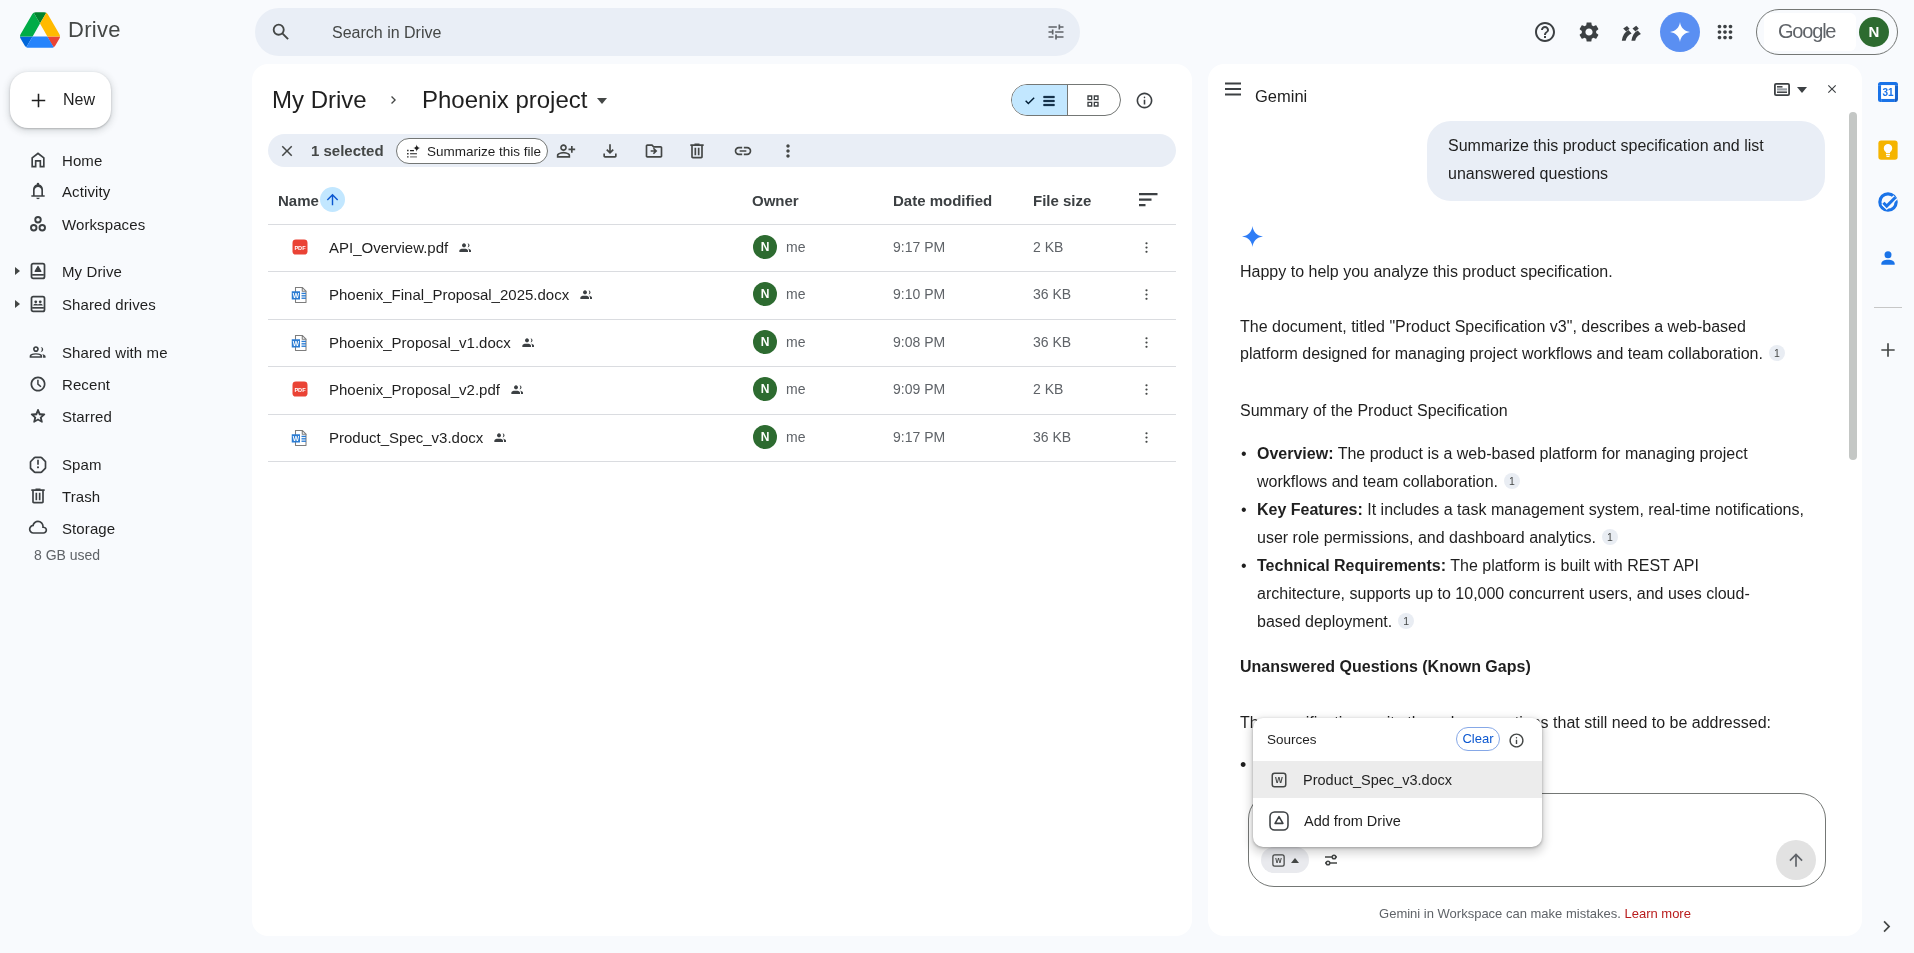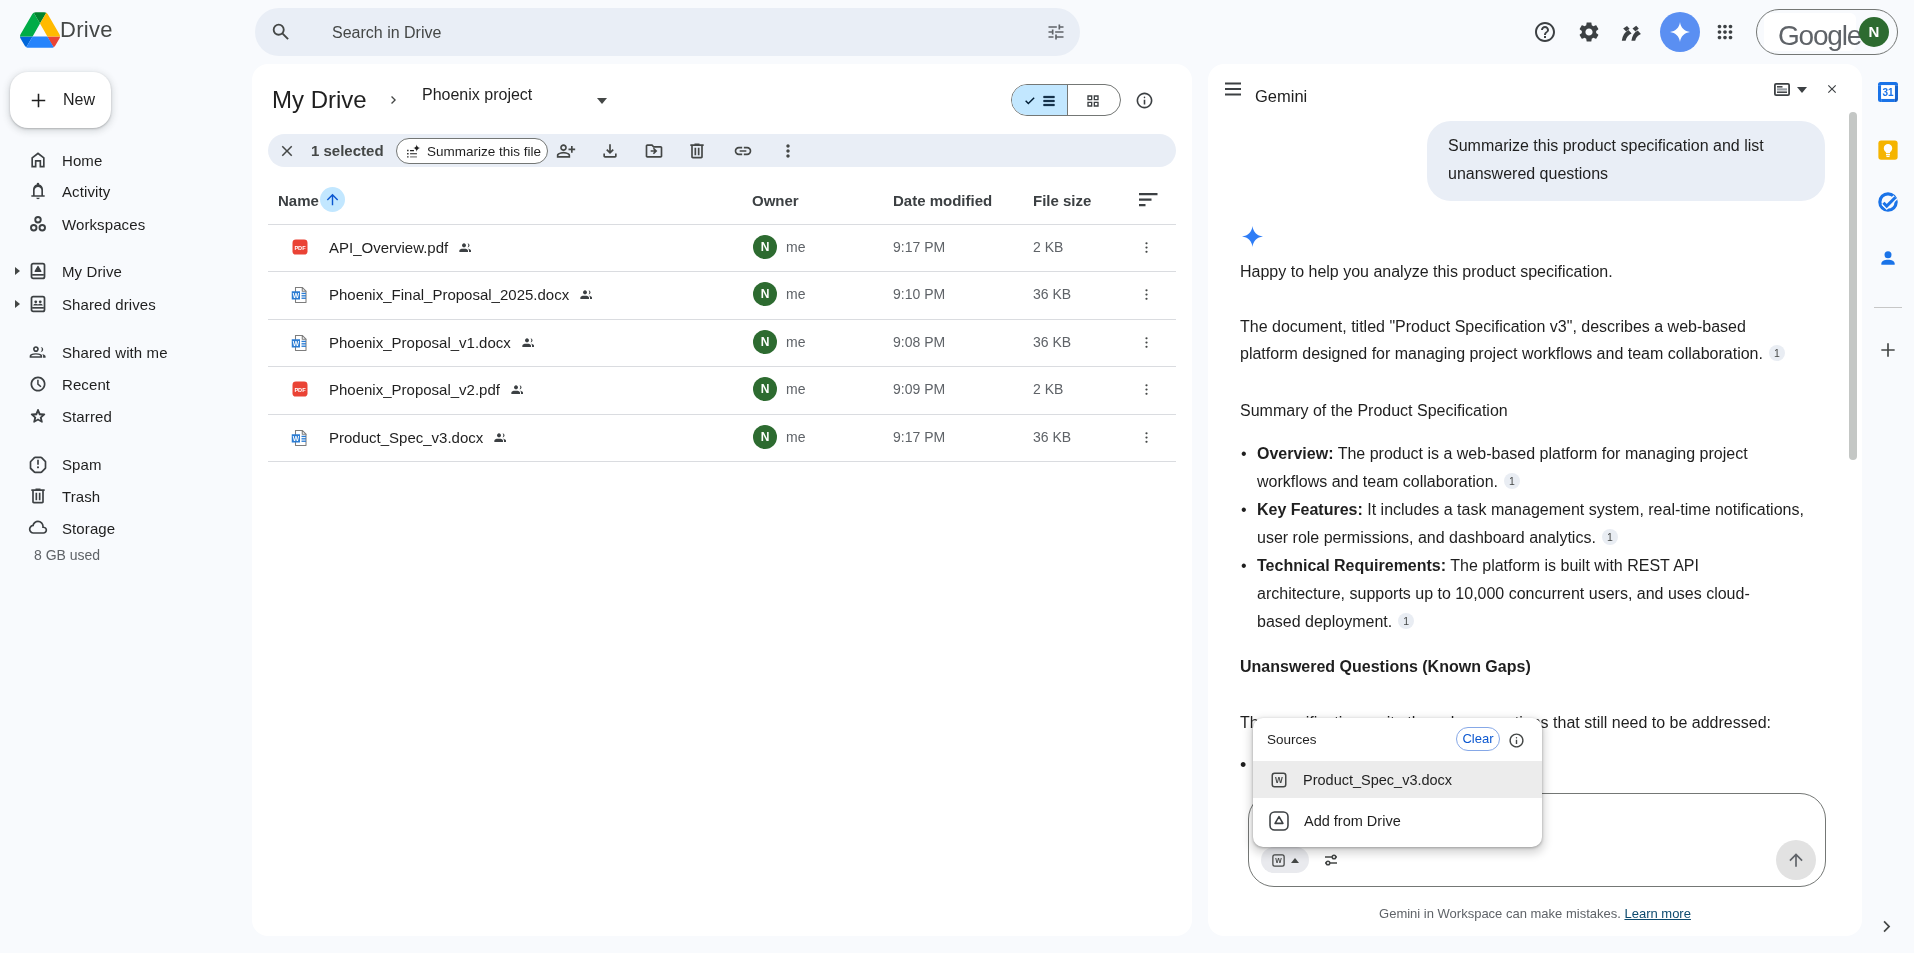--- a/index.html
+++ b/index.html
@@ -45,21 +45,21 @@
 
   <div class="abs" id="topbar-left" style="left:20px; top:12px; display:flex; align-items:center;">
     <svg width="40" height="36" viewBox="0 0 87.3 78" class="ic">
       <path d="m6.6 66.85 3.85 6.65c.8 1.4 1.95 2.5 3.3 3.3L27.5 53H0c0 1.55.4 3.1 1.2 4.5z" fill="#0066da"></path>
       <path d="M43.65 25 29.9 1.2c-1.35.8-2.5 1.9-3.3 3.3l-25.4 44A9.06 9.06 0 0 0 0 53h27.5z" fill="#00ac47"></path>
       <path d="M73.55 76.8c1.35-.8 2.5-1.9 3.3-3.3l1.6-2.75L86.1 57.5c.8-1.4 1.2-2.95 1.2-4.5H59.798l5.852 11.5z" fill="#ea4335"></path>
       <path d="m43.65 25 13.75-23.8c-1.35-.8-2.9-1.2-4.5-1.2H34.4c-1.6 0-3.15.45-4.5 1.2z" fill="#00832d"></path>
       <path d="M59.8 53H27.5L13.75 76.8c1.35.8 2.9 1.2 4.5 1.2h50.8c1.6 0 3.15-.45 4.5-1.2z" fill="#2684fc"></path>
       <path d="m73.4 26.5-12.7-22c-.8-1.4-1.95-2.5-3.3-3.3L43.65 25 59.8 53h27.45c0-1.55-.4-3.1-1.2-4.5z" fill="#ffba00"></path>
     </svg>
-    <span id="logo-text" style="">Drive</span>
+    <span id="logo-text" style="margin-left:8px;">Drive</span>
   </div>
   <div class="abs" id="searchbar"></div>
   <svg class="abs ic" style="left:270px; top:21px;" width="22" height="22" viewBox="0 0 24 24">
       <path fill="#444746" d="M20.49 19l-5.73-5.73C15.53 12.2 16 10.91 16 9.5A6.5 6.5 0 1 0 9.5 16c1.41 0 2.7-.47 3.77-1.24L19 20.49 20.49 19zM5 9.5C5 7.01 7.01 5 9.5 5S14 7.01 14 9.5 11.99 14 9.5 14 5 11.99 5 9.5z"></path>
     </svg>
   <span class="abs" id="search-text" style="left:308px; top:24px;margin-left:24px;">Search in Drive</span>
   <svg class="abs ic" style="left:1046px; top:22px;" width="20" height="20" viewBox="0 0 24 24">
       <path fill="#5f6368" d="M3 17v2h6v-2H3zM3 5v2h10V5H3zm10 16v-2h8v-2h-8v-2h-2v6h2zM7 9v2H3v2h4v2h2V9H7zm14 4v-2H11v2h10zm-6-4h2V7h4V5h-4V3h-2v6z"></path>
     </svg>
 
@@ -77,21 +77,21 @@
   </svg>
   <div class="abs" style="left:1660px; top:12px; width:40px; height:40px; border-radius:50%; background:#5a8ff2;"></div>
   <svg class="abs ic" style="left:1668px; top:20px;" width="24" height="24" viewBox="0 0 24 24">
       <path fill="#fff" d="M12 2c.6 5.5 4.5 9.4 10 10-5.5.6-9.4 4.5-10 10-.6-5.5-4.5-9.4-10-10 5.5-.6 9.4-4.5 10-10z"></path>
     </svg>
   <svg class="abs ic" style="left:1714px; top:21px;" width="22" height="22" viewBox="0 0 24 24">
       <path fill="#3c4043" d="M6 8c1.1 0 2-.9 2-2s-.9-2-2-2-2 .9-2 2 .9 2 2 2zm6 0c1.1 0 2-.9 2-2s-.9-2-2-2-2 .9-2 2 .9 2 2 2zm6 0c1.1 0 2-.9 2-2s-.9-2-2-2-2 .9-2 2 .9 2 2 2zM6 14c1.1 0 2-.9 2-2s-.9-2-2-2-2 .9-2 2 .9 2 2 2zm6 0c1.1 0 2-.9 2-2s-.9-2-2-2-2 .9-2 2 .9 2 2 2zm6 0c1.1 0 2-.9 2-2s-.9-2-2-2-2 .9-2 2 .9 2 2 2zM6 20c1.1 0 2-.9 2-2s-.9-2-2-2-2 .9-2 2 .9 2 2 2zm6 0c1.1 0 2-.9 2-2s-.9-2-2-2-2 .9-2 2 .9 2 2 2zm6 0c1.1 0 2-.9 2-2s-.9-2-2-2-2 .9-2 2 .9 2 2 2z"></path>
     </svg>
   <div class="abs" style="left:1756px; top:9px; width:142px; height:46px; border-radius:23px; border:1px solid #747775;"></div>
   <div class="abs" style="left:1764px; top:13px; width:92px; height:38px; border-radius:6px; background:#fff;"></div>
-  <span class="abs" style="left:1778px; top:20px; font-size:28px; color:#5f6368; font-weight:500; letter-spacing:-1.2px;">Google</span>
+  <span class="abs" style="left:1778px; top:20px; font-size:20px; color:#5f6368; font-weight:500; letter-spacing:-1.2px;">Google</span>
   <div class="abs" style="left:1859px; top:17px; width:30px; height:30px; border-radius:50%; background:#2d6b30; color:#fff; font-size:15px; font-weight:bold; text-align:center; line-height:30px;">N</div>
 
   <div class="abs" style="left:10px; top:72px; width:101px; height:56px; border-radius:18px; background:#fff; box-shadow:0 1px 2px rgba(60,64,67,.3), 0 2px 6px 2px rgba(60,64,67,.15); display:flex; align-items:center;">
     <svg class="ic" style="margin-left:20px;" width="17" height="17" viewBox="0 0 24 24">
         <path fill="#1f1f1f" d="M10.9 13.1H2.5v-2.2h8.4V2.5h2.2v8.4h8.4v2.2h-8.4v8.4h-2.2v-8.4z"></path>
       </svg>
     <span style="margin-left:16px; font-size:16px; font-weight:500;">New</span>
   </div>
   <div id="sidenav">
     <div class="abs nav" style="left:0; top:144px; width:240px;">
@@ -174,21 +174,21 @@
     <span class="abs" style="left:34px; top:547px; font-size:14px; color:#5f6368;">8 GB used</span>
   </div>
 
   <div class="abs" id="main"></div>
   <div id="maincontent">
 
     <span class="abs" style="left:272px; top:86px; font-size:24px; color:#1f1f1f;">My Drive</span>
     <svg class="abs ic" style="left:386px; top:92px;" width="16" height="16" viewBox="0 0 24 24">
         <path fill="#444746" d="M9 6l6 6-6 6-1.4-1.4L12.2 12 7.6 7.4z"></path>
       </svg>
-    <span class="abs" style="left:422px; top:86px; font-size:16px; color:#1f1f1f;">Phoenix project</span>
+    <span class="abs" style="left:422px; top:86px; font-size:24px; color:#1f1f1f;">Phoenix project</span>
     <div class="abs" style="left:597px; top:98px; width:0; height:0; border-top:6px solid #444746; border-left:5px solid transparent; border-right:5px solid transparent;"></div>
 
     <div class="abs" style="left:1011px; top:84px; width:110px; height:32px; border-radius:16px; border:1px solid #747775; background:#fff; overflow:hidden;">
       <div style="position:absolute; left:0; top:0; width:55px; height:32px; background:#c2e7ff;"></div>
       <div style="position:absolute; left:55px; top:0; width:1px; height:32px; background:#747775;"></div>
       <svg class="ic" style="position:absolute; left:10px; top:8px;" width="16" height="16" viewBox="0 0 24 24">
           <path fill="#001d35" d="M9.55 17.3 4.7 12.45l1.55-1.55 3.3 3.3 7.9-7.9L19 7.85z"></path>
         </svg>
       <svg class="ic" style="position:absolute; left:29px; top:8px;" width="16" height="16" viewBox="0 0 24 24">
           <path fill="#001d35" d="M4 7V5h16v2H4zm0 6v-2h16v2H4zm0 6v-2h16v2H4z" stroke="#001d35" stroke-width="1"></path>
@@ -422,21 +422,21 @@
       </div>
       <div style="position:absolute; left:0; top:80px; width:264px; height:46px; display:flex; align-items:center;">
         <svg class="ic" style="margin-left:15px;" width="22" height="22" viewBox="0 0 24 24">
             <rect x="2.2" y="2.2" width="19.6" height="19.6" rx="5" fill="none" stroke="#3c4043" stroke-width="1.7"></rect>
             <path d="M12 7.2l4.3 7.4H7.7z" fill="none" stroke="#3c4043" stroke-width="1.7" stroke-linejoin="round"></path>
           </svg>
         <span style="margin-left:14px; font-size:14.5px; color:#1f1f1f;">Add from Drive</span>
       </div>
     </div>
 
-    <div class="abs" style="left:1208px; top:906px; width:654px; text-align:center; font-size:13px; color:#5f6368;">Gemini in Workspace can make mistakes. <span style="color:#0c4a6e; text-decoration:underline;">Learn more</span></div>
+    <div class="abs" style="left:1208px; top:906px; width:654px; text-align:center; font-size:13px; color:#5f6368;">Gemini in Workspace can make mistakes. <span style="color:#b91c1c; ">Learn more</span></div>
 
     <div class="abs" style="left:1849px; top:112px; width:8px; height:348px; border-radius:4px; background:#c4c7c5;"></div>
   </div>
 
   <div id="rightstrip">
     <svg class="abs ic" style="left:1876px; top:80px;" width="24" height="24" viewBox="0 0 24 24">
       <rect x="2" y="2" width="20" height="20" rx="2" fill="#fff"></rect>
       <path d="M2 4.5Q2 2 4.5 2h15Q22 2 22 4.5V5.2H2z" fill="#1a73e8"></path>
       <path d="M2 5.2h3.2V22H4.5Q2 22 2 19.5z" fill="#1a73e8"></path>
       <path d="M18.8 5.2H22v13.3Q22 22 19.5 22h-.7z" fill="#1765cf"></path>

